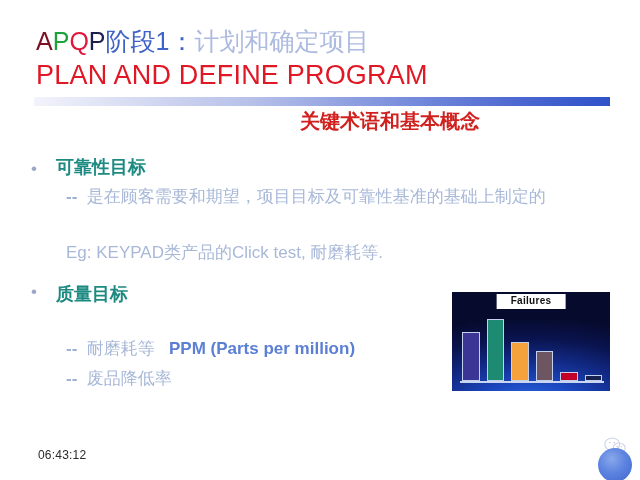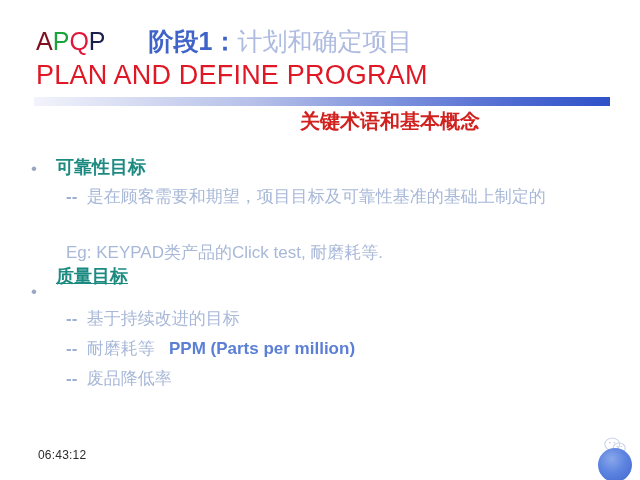--- a/index.html
+++ b/index.html
@@ -24,21 +24,21 @@
     font-size: 25px;
     font-weight: 400;
     letter-spacing: 0px;
     white-space: nowrap;
     line-height: 1.05;
   }
   .t-a   { color: #7e1020; font-weight: 400; }
   .t-p1  { color: #1aa33a; font-weight: 400; }
   .t-q   { color: #e0163c; font-weight: 400; }
   .t-p2  { color: #1a1f4d; font-weight: 400; }
-  .t-stage { color: #3f63c8; font-weight: 700; margin-left: 43px; }
+  .t-stage { color: #3f63c8; font-weight: 400; }
   .t-rest  { color: #aebbe0; font-weight: 400; margin-top: 48px; }
 
   .title-en {
     position: absolute;
     left: 36px;
     top: 60px;
     font-size: 27px;
     font-weight: 400;
     color: #e01826;
     white-space: nowrap;
@@ -224,34 +224,46 @@
     <div class="blt-dot" style="left:31px; top:160px;">•</div>
     <div class="blt-head" style="left:56px; top:155px;">可靠性目标</div>
 
     <div class="sub-wrap" style="left:66px; top:186px; width:545px;">
       <span class="dash">--</span>&nbsp;&nbsp;<span>是在顾客需要和期望，项目目标及可靠性基准的基础上制定的</span>
     </div>
 
     <div class="sub-line" style="left:66px; top:241px;">Eg: KEYPAD类产品的Click test, 耐磨耗等.</div>
 
     <div class="blt-dot" style="left:31px; top:283px;">•</div>
-    <div class="blt-head" style="left:56px; top:264px;text-decoration:underline;">质量目标</div>
-
-    <div class="sub-line" style="left:66px; top:307px;">
-      <span class="dash">--</span>&nbsp;&nbsp;<span>基于持续改进的目标</span>
-    </div>
+    <div class="blt-head" style="left:56px; top:282px;">质量目标</div>
+
 
     <div class="sub-line" style="left:66px; top:337px;">
       <span class="dash">--</span>&nbsp;&nbsp;<span>耐磨耗等</span>&nbsp;&nbsp;&nbsp;<span class="ppm">PPM (Parts per million)</span>
     </div>
 
     <div class="sub-line" style="left:66px; top:367px;">
       <span class="dash">--</span>&nbsp;&nbsp;<span>废品降低率</span>
     </div>
 
+    <div class="chart-box">
+      <div class="chart-bg"></div>
+      <div class="plot">
+        <div class="bars" id="chart-bars">
+            <div class="bar" style="height: 62%; background: rgb(59, 53, 150);"></div>
+            <div class="bar" style="height: 78%; background: rgb(29, 138, 114);"></div>
+            <div class="bar" style="height: 50%; background: rgb(245, 162, 60);"></div>
+            <div class="bar" style="height: 38%; background: rgb(110, 85, 98);"></div>
+            <div class="bar" style="height: 11%; background: rgb(196, 0, 42);"></div>
+            <div class="bar" style="height: 8%; background: rgb(23, 32, 79);"></div>
+          </div>
+        <div class="axis"></div>
+      </div>
+      <div class="chart-title">Failures</div>
+    </div>
 
   </div>
 
   <div class="timestamp">06:43:12</div>
 
   <div class="watermark">
     <span class="wm-icon">
       <svg width="22" height="18" viewBox="0 0 22 18" aria-hidden="true">
         <ellipse cx="8.2" cy="7.2" rx="7.4" ry="6.2" fill="none" stroke="#cdd4e8" stroke-width="1.1"></ellipse>
         <path d="M4.5 12.4 L2.6 15.4 L6.0 13.7 Z" fill="none" stroke="#cdd4e8" stroke-width="1.1" stroke-linejoin="round"></path>

